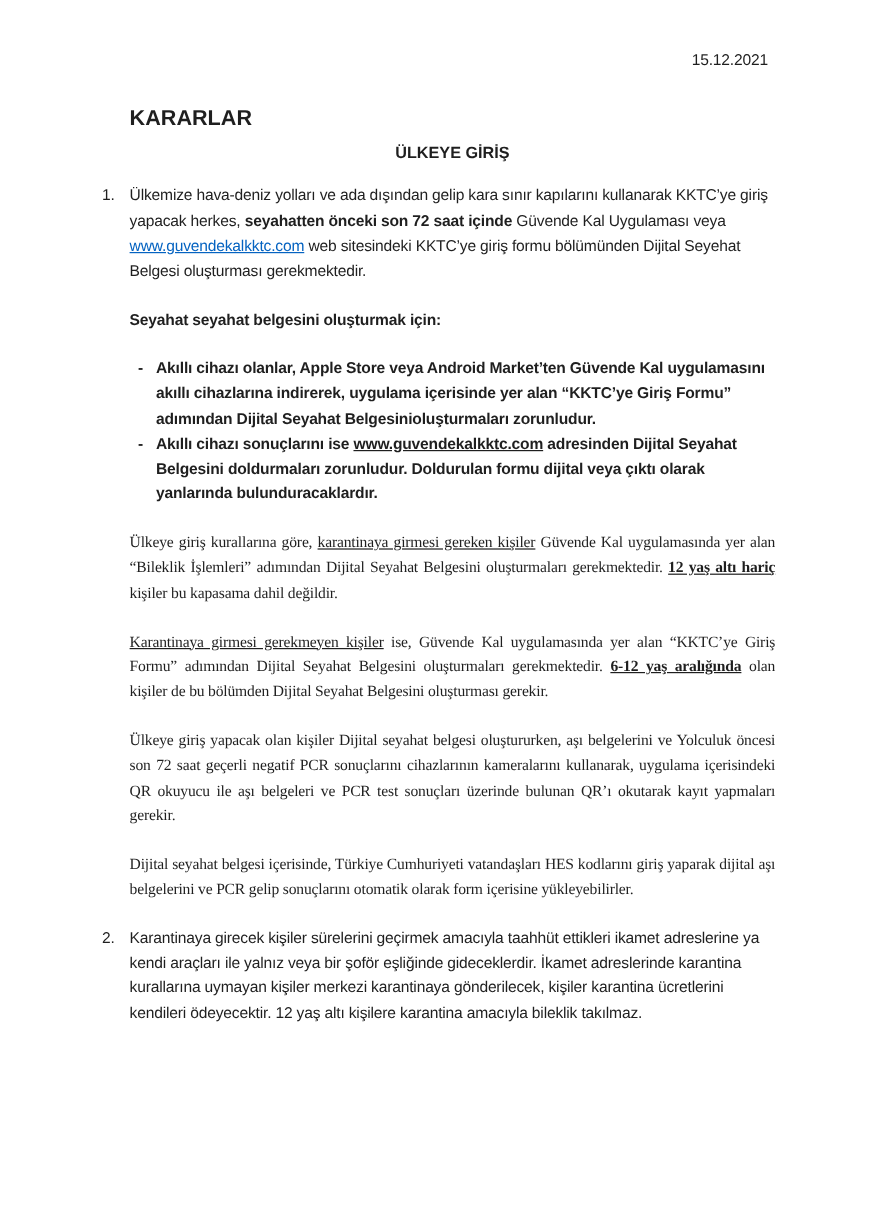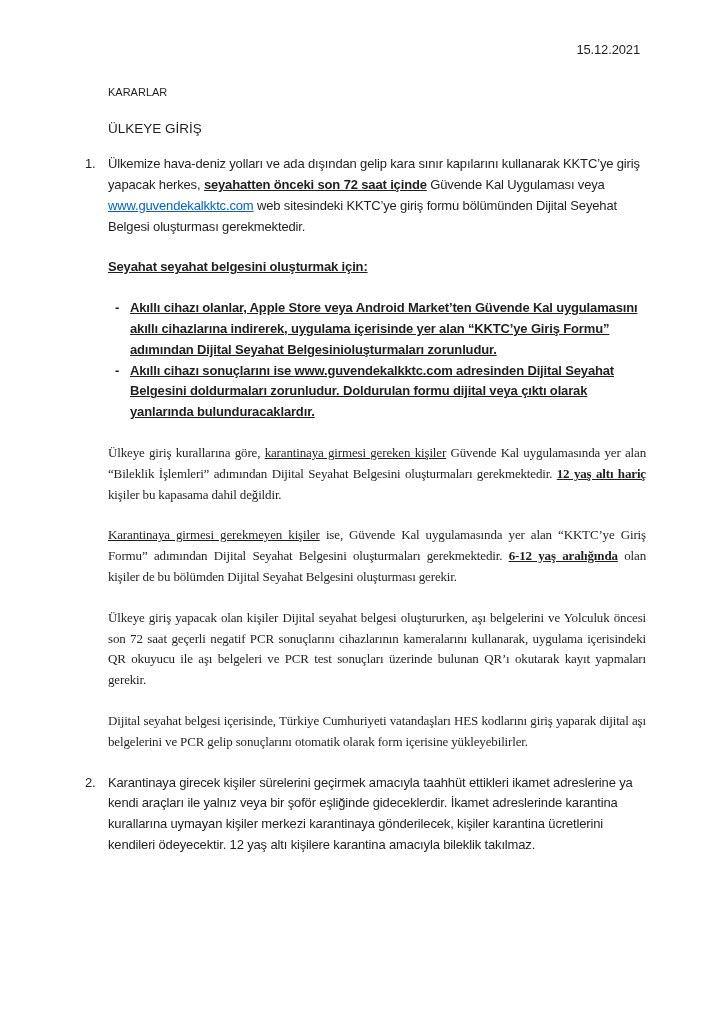--- a/index.html
+++ b/index.html
@@ -21,30 +21,31 @@
     right: 84px;
     font-size: 13px;
   }
   .doc-body {
     position: absolute;
     top: 84px;
     left: 108px;
     width: 538px;
   }
   .h1 {
-    font-size: 11px;
-    font-weight: normal;
+    font-size: 18px;
+    font-weight: bold;
     margin: 0 0 1px 0;
     letter-spacing: 0;
   }
   .h2 {
     font-size: 13.5px;
-    font-weight: normal;
-    margin: 16px 0 15px 0;
+    font-weight: bold;
+    margin: 4px 0 15px 0;
     letter-spacing: 0;
+    text-align: center;
   }
   .blk { margin: 0 0 20px 0; }
   .numbered { position: relative; }
   .numbered > .marker {
     position: absolute;
     left: -23px;
     top: 0;
   }
   .bullet {
     position: relative;
@@ -52,21 +53,21 @@
     padding-left: 17px;
   }
   .bullet > .marker {
     position: absolute;
     left: 2px;
     top: 0;
   }
   .subheading { font-weight: bold; }
   .para { text-align: justify; font-family: Liberation Serif, serif; }
   .bullet { font-weight: bold; }
-  .run.bold { font-weight: bold; text-decoration: underline; }
+  .run.bold { font-weight: bold; }
   .run.underline { text-decoration: underline; }
   .run.link { text-decoration: underline; cursor: pointer; }
   .pagenum {
     position: absolute;
     left: 86px;
     top: 945px;
     font-size: 13px;
   }
 </style>
 </head>

